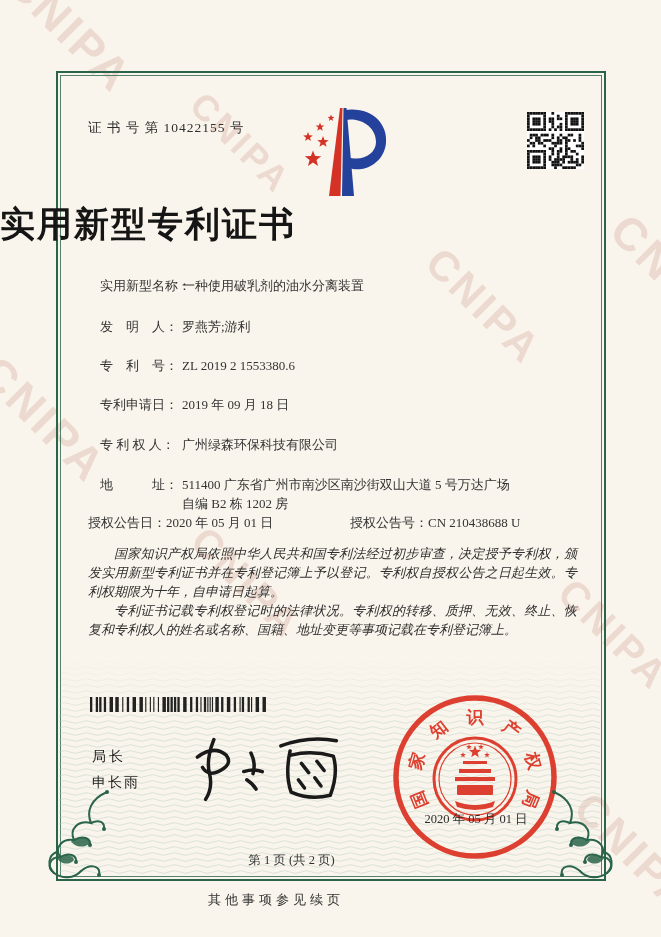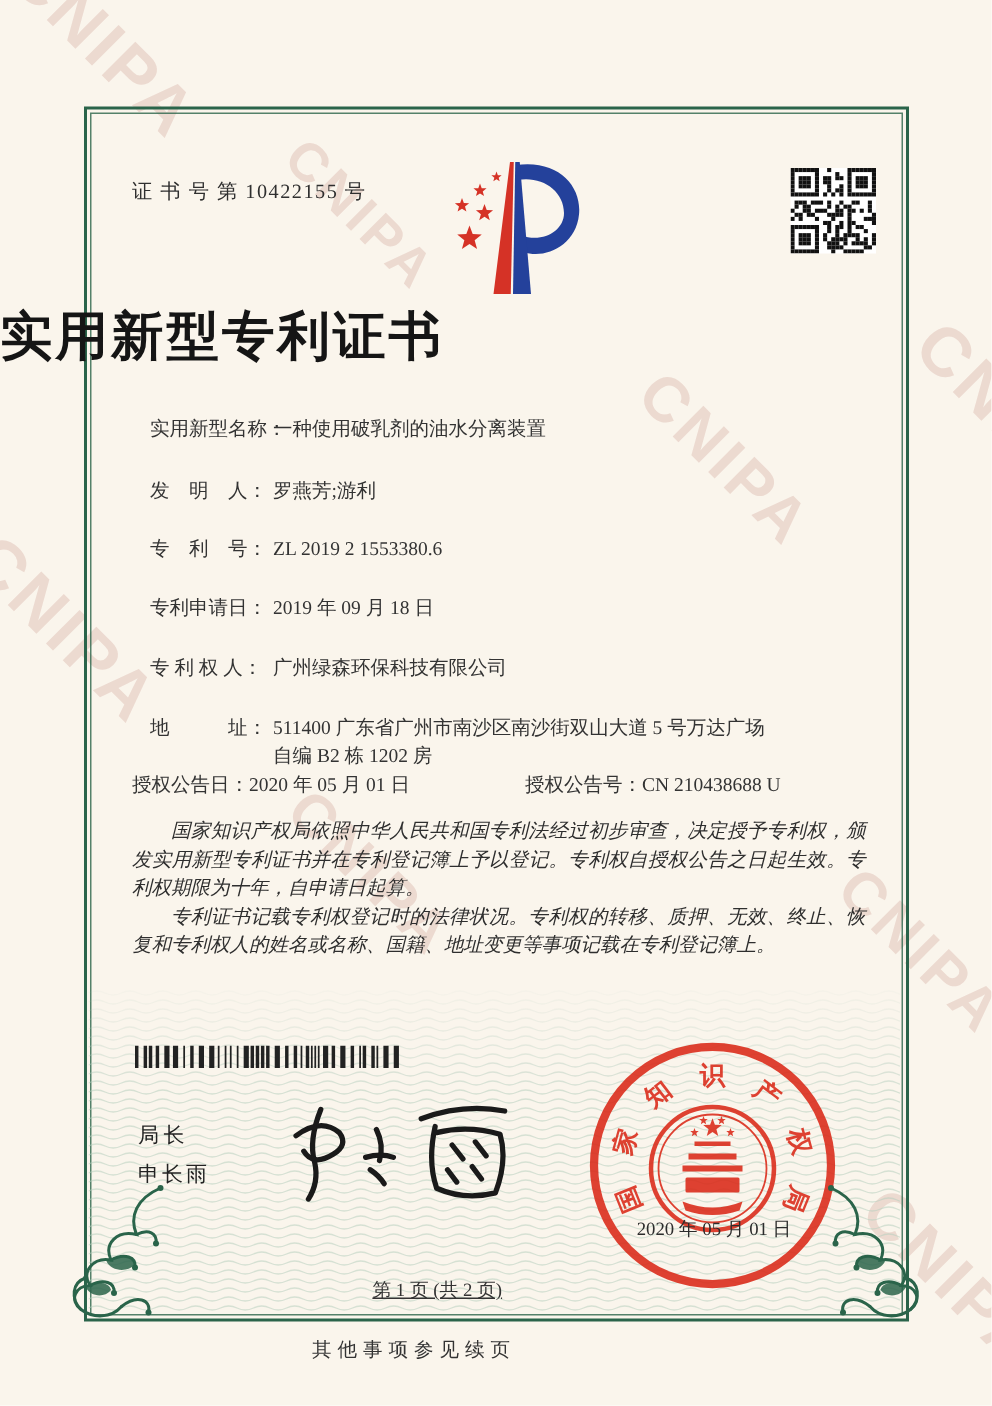--- a/index.html
+++ b/index.html
@@ -48,21 +48,21 @@
   .waveband{position:absolute;left:59px;top:652px;width:541px;height:225px;pointer-events:none;}
   .barcode{position:absolute;left:90px;top:697px;width:176px;height:15px;}
   .sig-title{position:absolute;left:92px;top:748px;font-size:14px;letter-spacing:3px;color:#222;}
   .sig-name{position:absolute;left:92px;top:774px;font-size:14px;letter-spacing:2px;color:#222;}
   .sig-hand{position:absolute;left:185px;top:730px;width:170px;height:78px;}
   .seal{position:absolute;left:389px;top:691px;width:172px;height:172px;}
   .seal-date{
     position:absolute;left:401px;top:811px;width:150px;text-align:center;
     font-size:12.5px;color:#2c2c2c;white-space:nowrap;
   }
-  .page-ind{position:absolute;left:0;top:852px;width:583px;text-align:center;font-size:12.5px;color:#333;text-decoration:underline;}
+  .page-ind{position:absolute;left:0;top:852px;width:583px;text-align:center;font-size:12.5px;color:#333;}
   .foot-note{position:absolute;left:0;top:891px;width:552px;text-align:center;font-size:13px;letter-spacing:4px;color:#333;}
   .corner{position:absolute;width:72px;height:92px;}
   .corner.bl{left:41px;top:789px;}
   .corner.br{left:548px;top:789px;transform:scaleX(-1);}
 </style>
 </head>
 <body>
 
 <div class="page">
 

